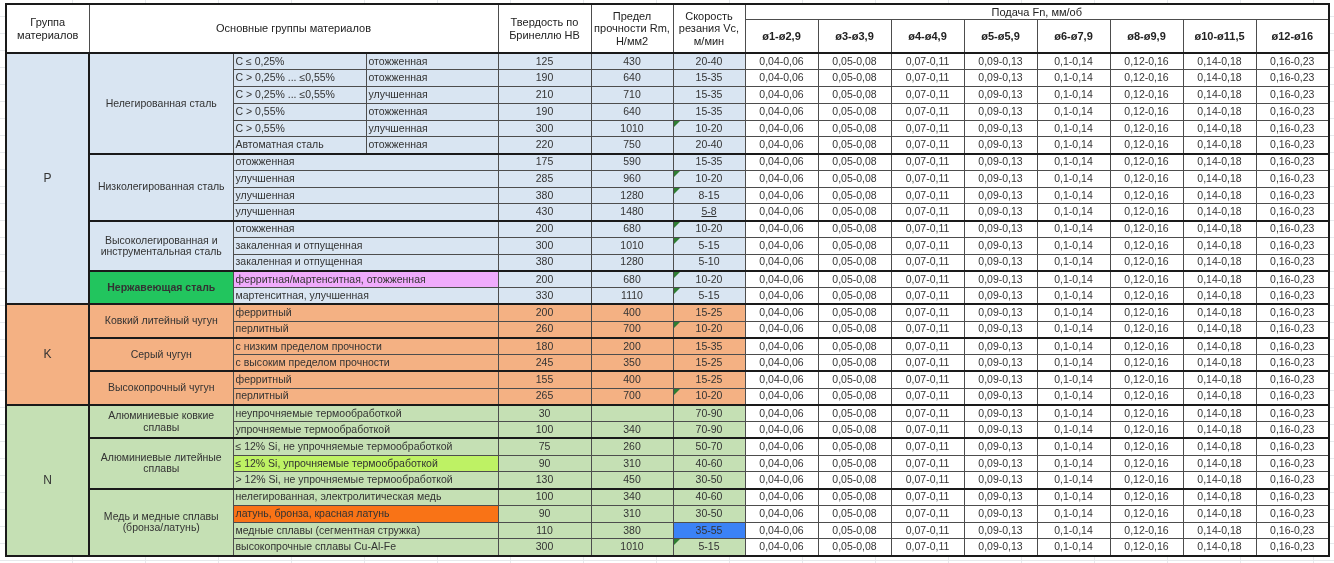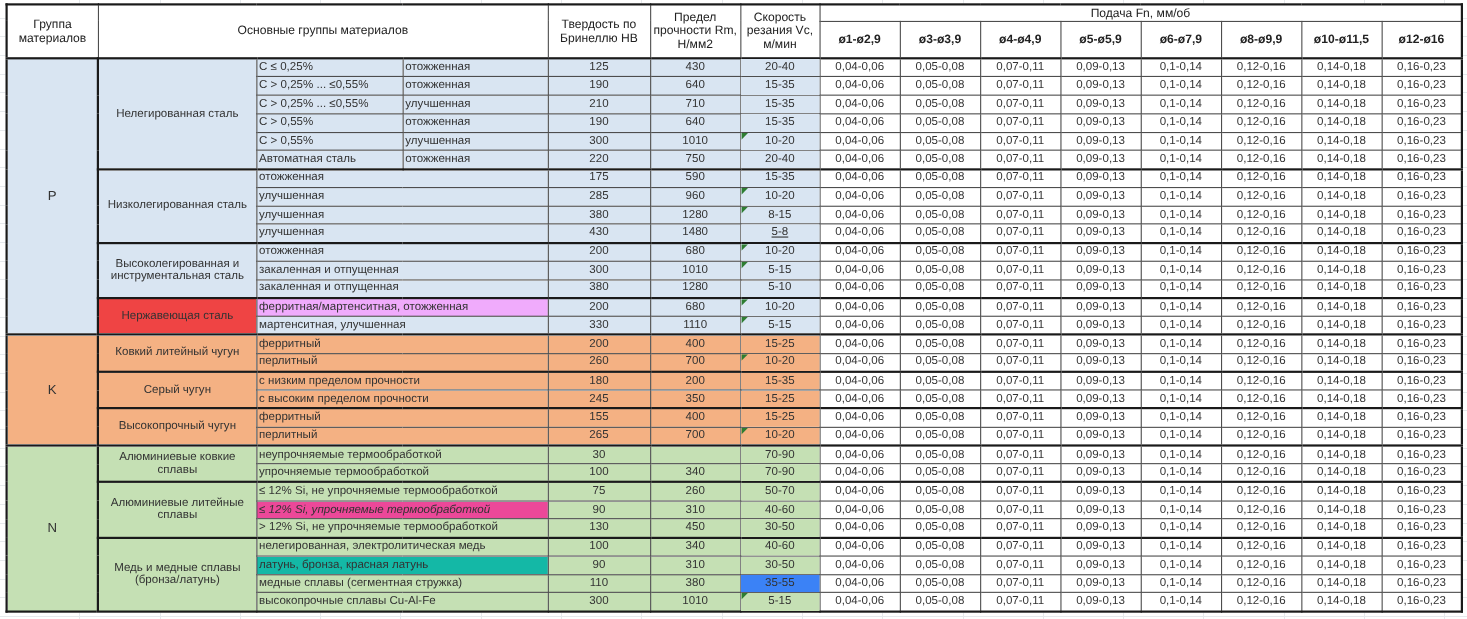--- a/index.html
+++ b/index.html
@@ -276,21 +276,21 @@
         <td class="feed-cell">0,04-0,06</td>
         <td class="feed-cell">0,05-0,08</td>
         <td class="feed-cell">0,07-0,11</td>
         <td class="feed-cell">0,09-0,13</td>
         <td class="feed-cell">0,1-0,14</td>
         <td class="feed-cell">0,12-0,16</td>
         <td class="feed-cell">0,14-0,18</td>
         <td class="feed-cell">0,16-0,23</td>
       </tr>
       <tr class="grp-top">
-        <td class="name-cell" rowspan="2" style="background: #ef4444;">Нержавеющая сталь</td>
+        <td class="name-cell" rowspan="2" style="background: #22c55e; font-weight: bold;">Нержавеющая сталь</td>
         <td class="desc" colspan="2" style="background: #f0abfc;">ферритная/мартенситная, отожженная</td>
         <td style="background: rgb(217, 229, 242);">200</td>
         <td style="background: rgb(217, 229, 242);">680</td>
         <td class="vc-cell" style="background: rgb(217, 229, 242);">10-20<span class="note-marker"></span></td>
         <td class="feed-cell">0,04-0,06</td>
         <td class="feed-cell">0,05-0,08</td>
         <td class="feed-cell">0,07-0,11</td>
         <td class="feed-cell">0,09-0,13</td>
         <td class="feed-cell">0,1-0,14</td>
         <td class="feed-cell">0,12-0,16</td>
@@ -438,21 +438,21 @@
         <td class="feed-cell">0,04-0,06</td>
         <td class="feed-cell">0,05-0,08</td>
         <td class="feed-cell">0,07-0,11</td>
         <td class="feed-cell">0,09-0,13</td>
         <td class="feed-cell">0,1-0,14</td>
         <td class="feed-cell">0,12-0,16</td>
         <td class="feed-cell">0,14-0,18</td>
         <td class="feed-cell">0,16-0,23</td>
       </tr>
       <tr>
-        <td class="desc" colspan="2" style="background: #ec4899; font-style: italic;">≤ 12% Si, упрочняемые термообработкой</td>
+        <td class="desc" colspan="2" style="background: #bef264;">≤ 12% Si, упрочняемые термообработкой</td>
         <td style="background: rgb(197, 224, 180);">90</td>
         <td style="background: rgb(197, 224, 180);">310</td>
         <td class="vc-cell" style="background: rgb(197, 224, 180);">40-60</td>
         <td class="feed-cell">0,04-0,06</td>
         <td class="feed-cell">0,05-0,08</td>
         <td class="feed-cell">0,07-0,11</td>
         <td class="feed-cell">0,09-0,13</td>
         <td class="feed-cell">0,1-0,14</td>
         <td class="feed-cell">0,12-0,16</td>
         <td class="feed-cell">0,14-0,18</td>
@@ -481,21 +481,21 @@
         <td class="feed-cell">0,04-0,06</td>
         <td class="feed-cell">0,05-0,08</td>
         <td class="feed-cell">0,07-0,11</td>
         <td class="feed-cell">0,09-0,13</td>
         <td class="feed-cell">0,1-0,14</td>
         <td class="feed-cell">0,12-0,16</td>
         <td class="feed-cell">0,14-0,18</td>
         <td class="feed-cell">0,16-0,23</td>
       </tr>
       <tr>
-        <td class="desc" colspan="2" style="background: #14b8a6;">латунь, бронза, красная латунь</td>
+        <td class="desc" colspan="2" style="background: #f97316;">латунь, бронза, красная латунь</td>
         <td style="background: rgb(197, 224, 180);">90</td>
         <td style="background: rgb(197, 224, 180);">310</td>
         <td class="vc-cell" style="background: rgb(197, 224, 180);">30-50</td>
         <td class="feed-cell">0,04-0,06</td>
         <td class="feed-cell">0,05-0,08</td>
         <td class="feed-cell">0,07-0,11</td>
         <td class="feed-cell">0,09-0,13</td>
         <td class="feed-cell">0,1-0,14</td>
         <td class="feed-cell">0,12-0,16</td>
         <td class="feed-cell">0,14-0,18</td>

